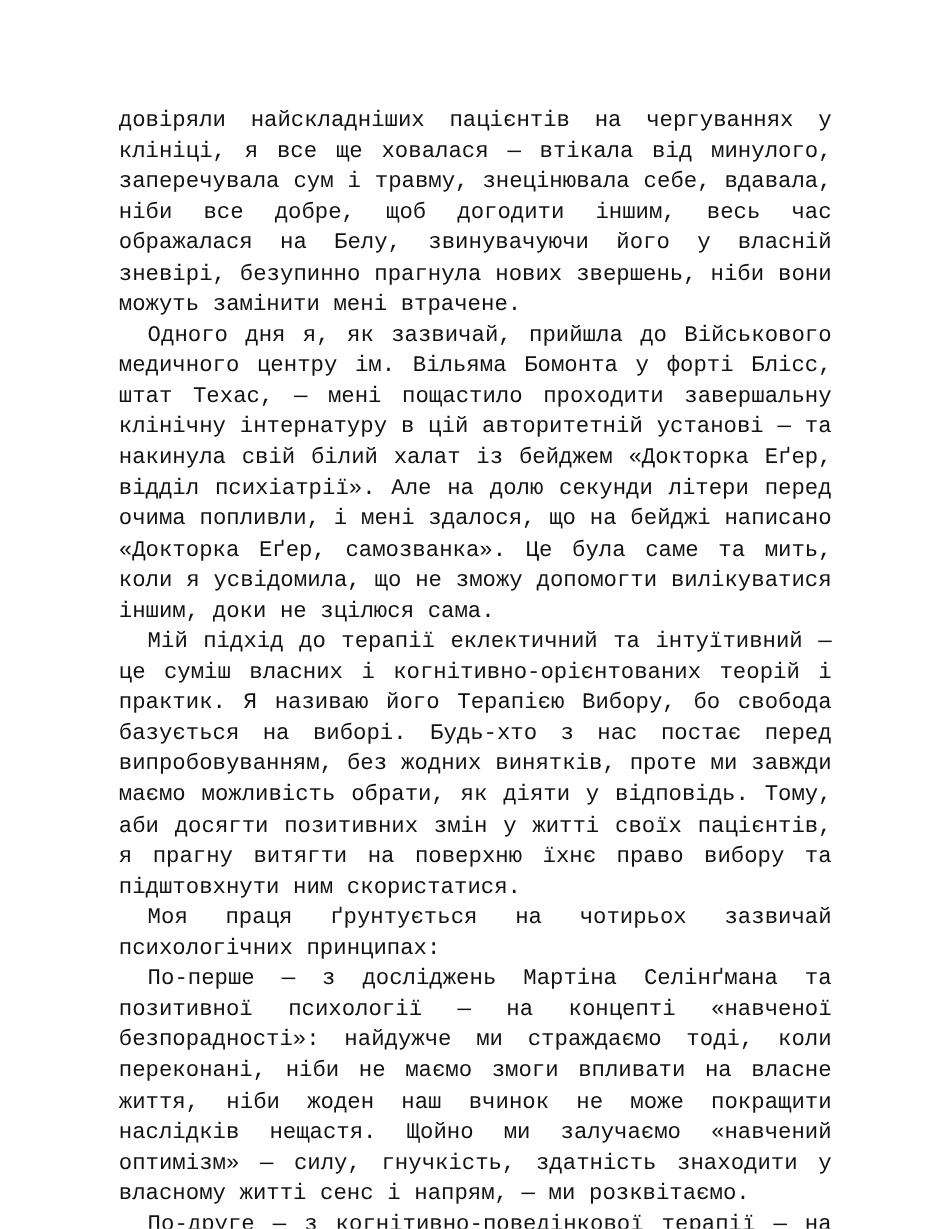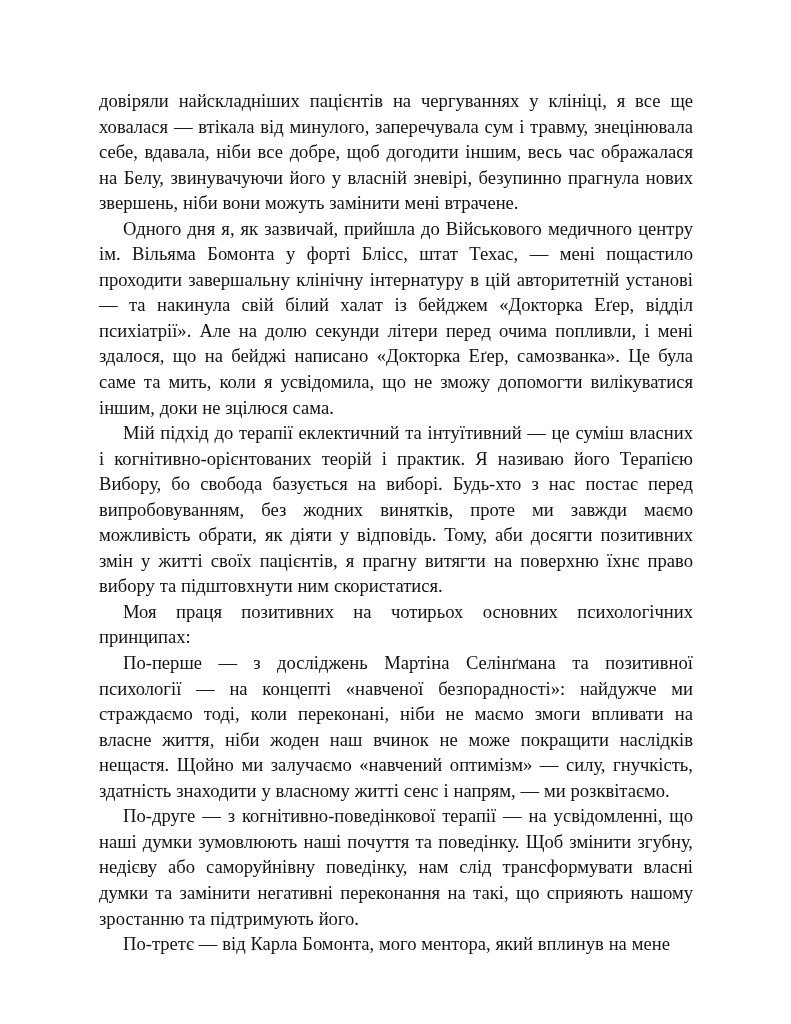--- a/index.html
+++ b/index.html
@@ -13,20 +13,21 @@
     background: #ffffff;
     font-family: "Liberation Serif", "DejaVu Serif", serif;
     overflow: hidden;
   }
   .page {
     position: relative;
     width: 791px;
     height: 727px;
     background: #ffffff;
     box-sizing: border-box;
+    font-family: Liberation Mono, monospace;
   }
   .text-column {
     position: absolute;
     left: 99px;
     top: 88px;
     width: 594px;
   }
   p.para {
     margin: 0;
     padding: 0;
@@ -49,21 +50,21 @@
 
 <div class="page">
   <div class="text-column">
 
     <p class="para no-indent">довіряли найскладніших пацієнтів на чергуваннях у клініці, я все ще ховалася — втікала від минулого, заперечувала сум і травму, знецінювала себе, вдавала, ніби все добре, щоб догодити іншим, весь час ображалася на Белу, звинувачуючи його у власній зневірі, безупинно прагнула нових звершень, ніби вони можуть замінити мені втрачене.</p>
 
     <p class="para">Одного дня я, як зазвичай, прийшла до Військового медичного центру ім. Вільяма Бомонта у форті Блісс, штат Техас, — мені пощастило проходити завершальну клінічну інтернатуру в цій авторитетній установі — та накинула свій білий халат із бейджем «Докторка Еґер, відділ психіатрії». Але на долю секунди літери перед очима попливли, і мені здалося, що на бейджі написано «Докторка Еґер, самозванка». Це була саме та мить, коли я усвідомила, що не зможу допомогти вилікуватися іншим, доки не зцілюся сама.</p>
 
     <p class="para">Мій підхід до терапії еклектичний та інтуїтивний — це суміш власних і когнітивно-орієнтованих теорій і практик. Я називаю його Терапією Вибору, бо свобода базується на виборі. Будь-хто з нас постає перед випробовуванням, без жодних винятків, проте ми завжди маємо можливість обрати, як діяти у відповідь. Тому, аби досягти позитивних змін у житті своїх пацієнтів, я прагну витягти на поверхню їхнє право вибору та підштовхнути ним скористатися.</p>
 
-    <p class="para">Моя праця позитивних на чотирьох основних психологічних принципах:</p>
+    <p class="para">Моя праця ґрунтується на чотирьох зазвичай психологічних принципах:</p>
 
     <p class="para">По-перше — з досліджень Мартіна Селінґмана та позитивної психології — на концепті «навченої безпорадності»: найдужче ми страждаємо тоді, коли переконані, ніби не маємо змоги впливати на власне життя, ніби жоден наш вчинок не може покращити наслідків нещастя. Щойно ми залучаємо «навчений оптимізм» — силу, гнучкість, здатність знаходити у власному житті сенс і напрям, — ми розквітаємо.</p>
 
     <p class="para">По-друге — з когнітивно-поведінкової терапії — на усвідомленні, що наші думки зумовлюють наші почуття та поведінку. Щоб змінити згубну, недієву або саморуйнівну поведінку, нам слід трансформувати власні думки та замінити негативні переконання на такі, що сприяють нашому зростанню та підтримують його.</p>
 
     <p class="para">По-третє — від Карла Бомонта, мого ментора, який вплинув на мене</p>
 
   </div>
 </div>
 

